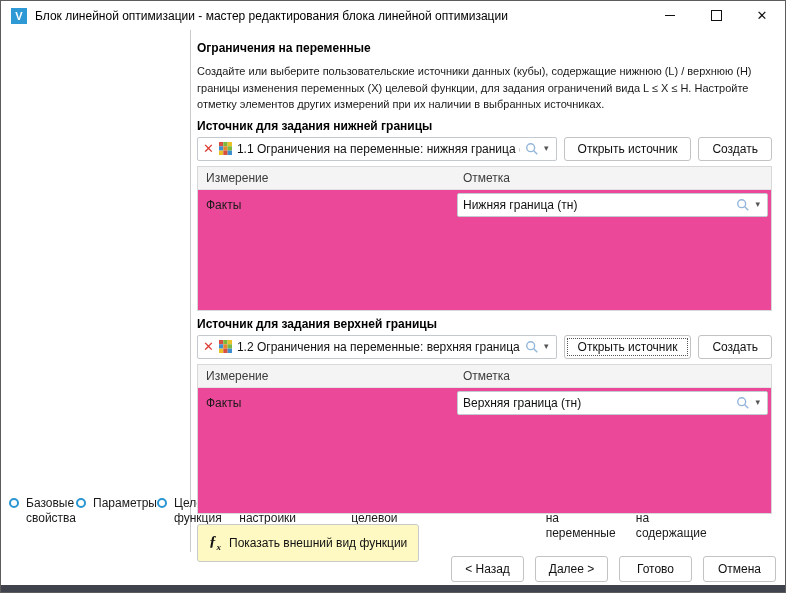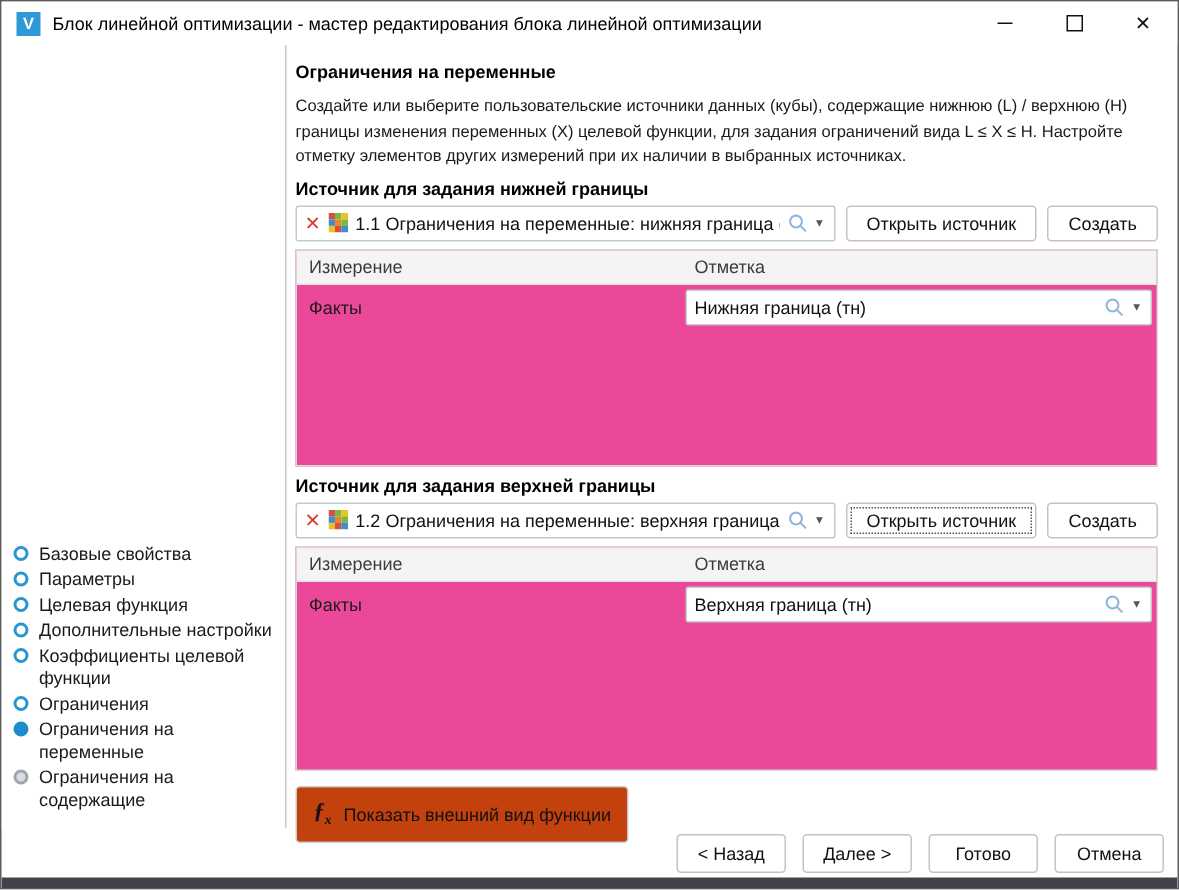--- a/index.html
+++ b/index.html
@@ -12,21 +12,21 @@
             display:flex;align-items:center;justify-content:center;flex:none;}
   .title-text{margin-left:8px;font-size:12px;color:#000;white-space:nowrap;}
   .win-controls{margin-left:auto;display:flex;height:29px;}
   .win-btn{width:46px;height:29px;display:flex;align-items:center;justify-content:center;cursor:default;}
   .glyph-min{width:10px;height:0;border-bottom:1px solid #111;display:block;}
   .glyph-max{width:9px;height:9px;border:1px solid #111;display:block;}
   .glyph-close{font-size:13px;color:#111;line-height:1;}
 
   
   .sidebar{position:absolute;top:29px;left:0;width:189px;height:522px;border-right:1px solid #c9c9c9;background:#fff;}
-  .nav{position:absolute;left:8px;right:4px;bottom:10px;display:flex;flex-direction:column;}
+  .nav{position:absolute;left:8px;right:4px;bottom:10px;display:flex;flex-direction:row;}
   .nav-item{display:flex;align-items:flex-start;gap:7px;padding:1px 0;cursor:default;}
   .nav-dot{width:10px;height:10px;border-radius:50%;border:2px solid #2996d2;background:#fff;box-sizing:border-box;flex:none;margin-top:2px;}
   .nav-item[data-state="active"] .nav-dot{background:#1f8bca;border-color:#1f8bca;}
   .nav-item[data-state="disabled"] .nav-dot{border-color:#9fa6ad;background:#d9dde1;}
   .nav-label{line-height:15px;color:#1a1a1a;}
 
   
   .main{position:absolute;left:190px;top:29px;right:0;padding:11px 13px 0 6px;box-sizing:border-box;}
   .page-heading{font-weight:bold;margin:0 0 8px 0;color:#000;}
   .page-desc{font-size:11px;line-height:16.5px;margin:0 0 6px 0;color:#1a1a1a;}
@@ -51,21 +51,21 @@
   .grid-header{display:flex;height:22px;align-items:center;background:#f4f4f4;border-bottom:1px solid #e3e3e3;color:#3c3c3c;}
   .col-dim{width:259px;padding-left:8px;box-sizing:border-box;flex:none;}
   .col-mark{flex:1;padding-left:6px;}
   .grid-row{display:flex;height:30px;align-items:center;color:#1a1a1a;}
   .row-mark{flex:1;padding-right:3px;}
   .mark-combo{border:1px solid #c3c9cf;border-radius:2px;height:24px;display:flex;align-items:center;
               padding:0 5px;gap:5px;background:#fff;box-sizing:border-box;}
 
   .fx-row{margin-top:10px;}
   .fx-btn{display:inline-flex;align-items:center;gap:8px;height:38px;border:1px solid #c9c9c9;border-radius:3px;
-          background:#c2410c;padding:0 11px;font-family:inherit;font-size:12px;color:#111;cursor:default;}
+          background:#fef9c3;padding:0 11px;font-family:inherit;font-size:12px;color:#111;cursor:default;}
   .fx-glyph{font-family:"Liberation Serif","DejaVu Serif",serif;font-style:italic;font-weight:bold;font-size:15px;line-height:1;}
   .fx-glyph sub{font-size:9px;font-weight:bold;}
 
   
   .footer{position:absolute;right:9px;bottom:10px;display:flex;gap:11px;}
   .footer .btn{width:73px;height:26px;padding:0;text-align:center;}
   .bottombar{position:absolute;left:0;right:0;bottom:0;height:7px;background:#40434b;}
 </style>
 </head>
 <body>

